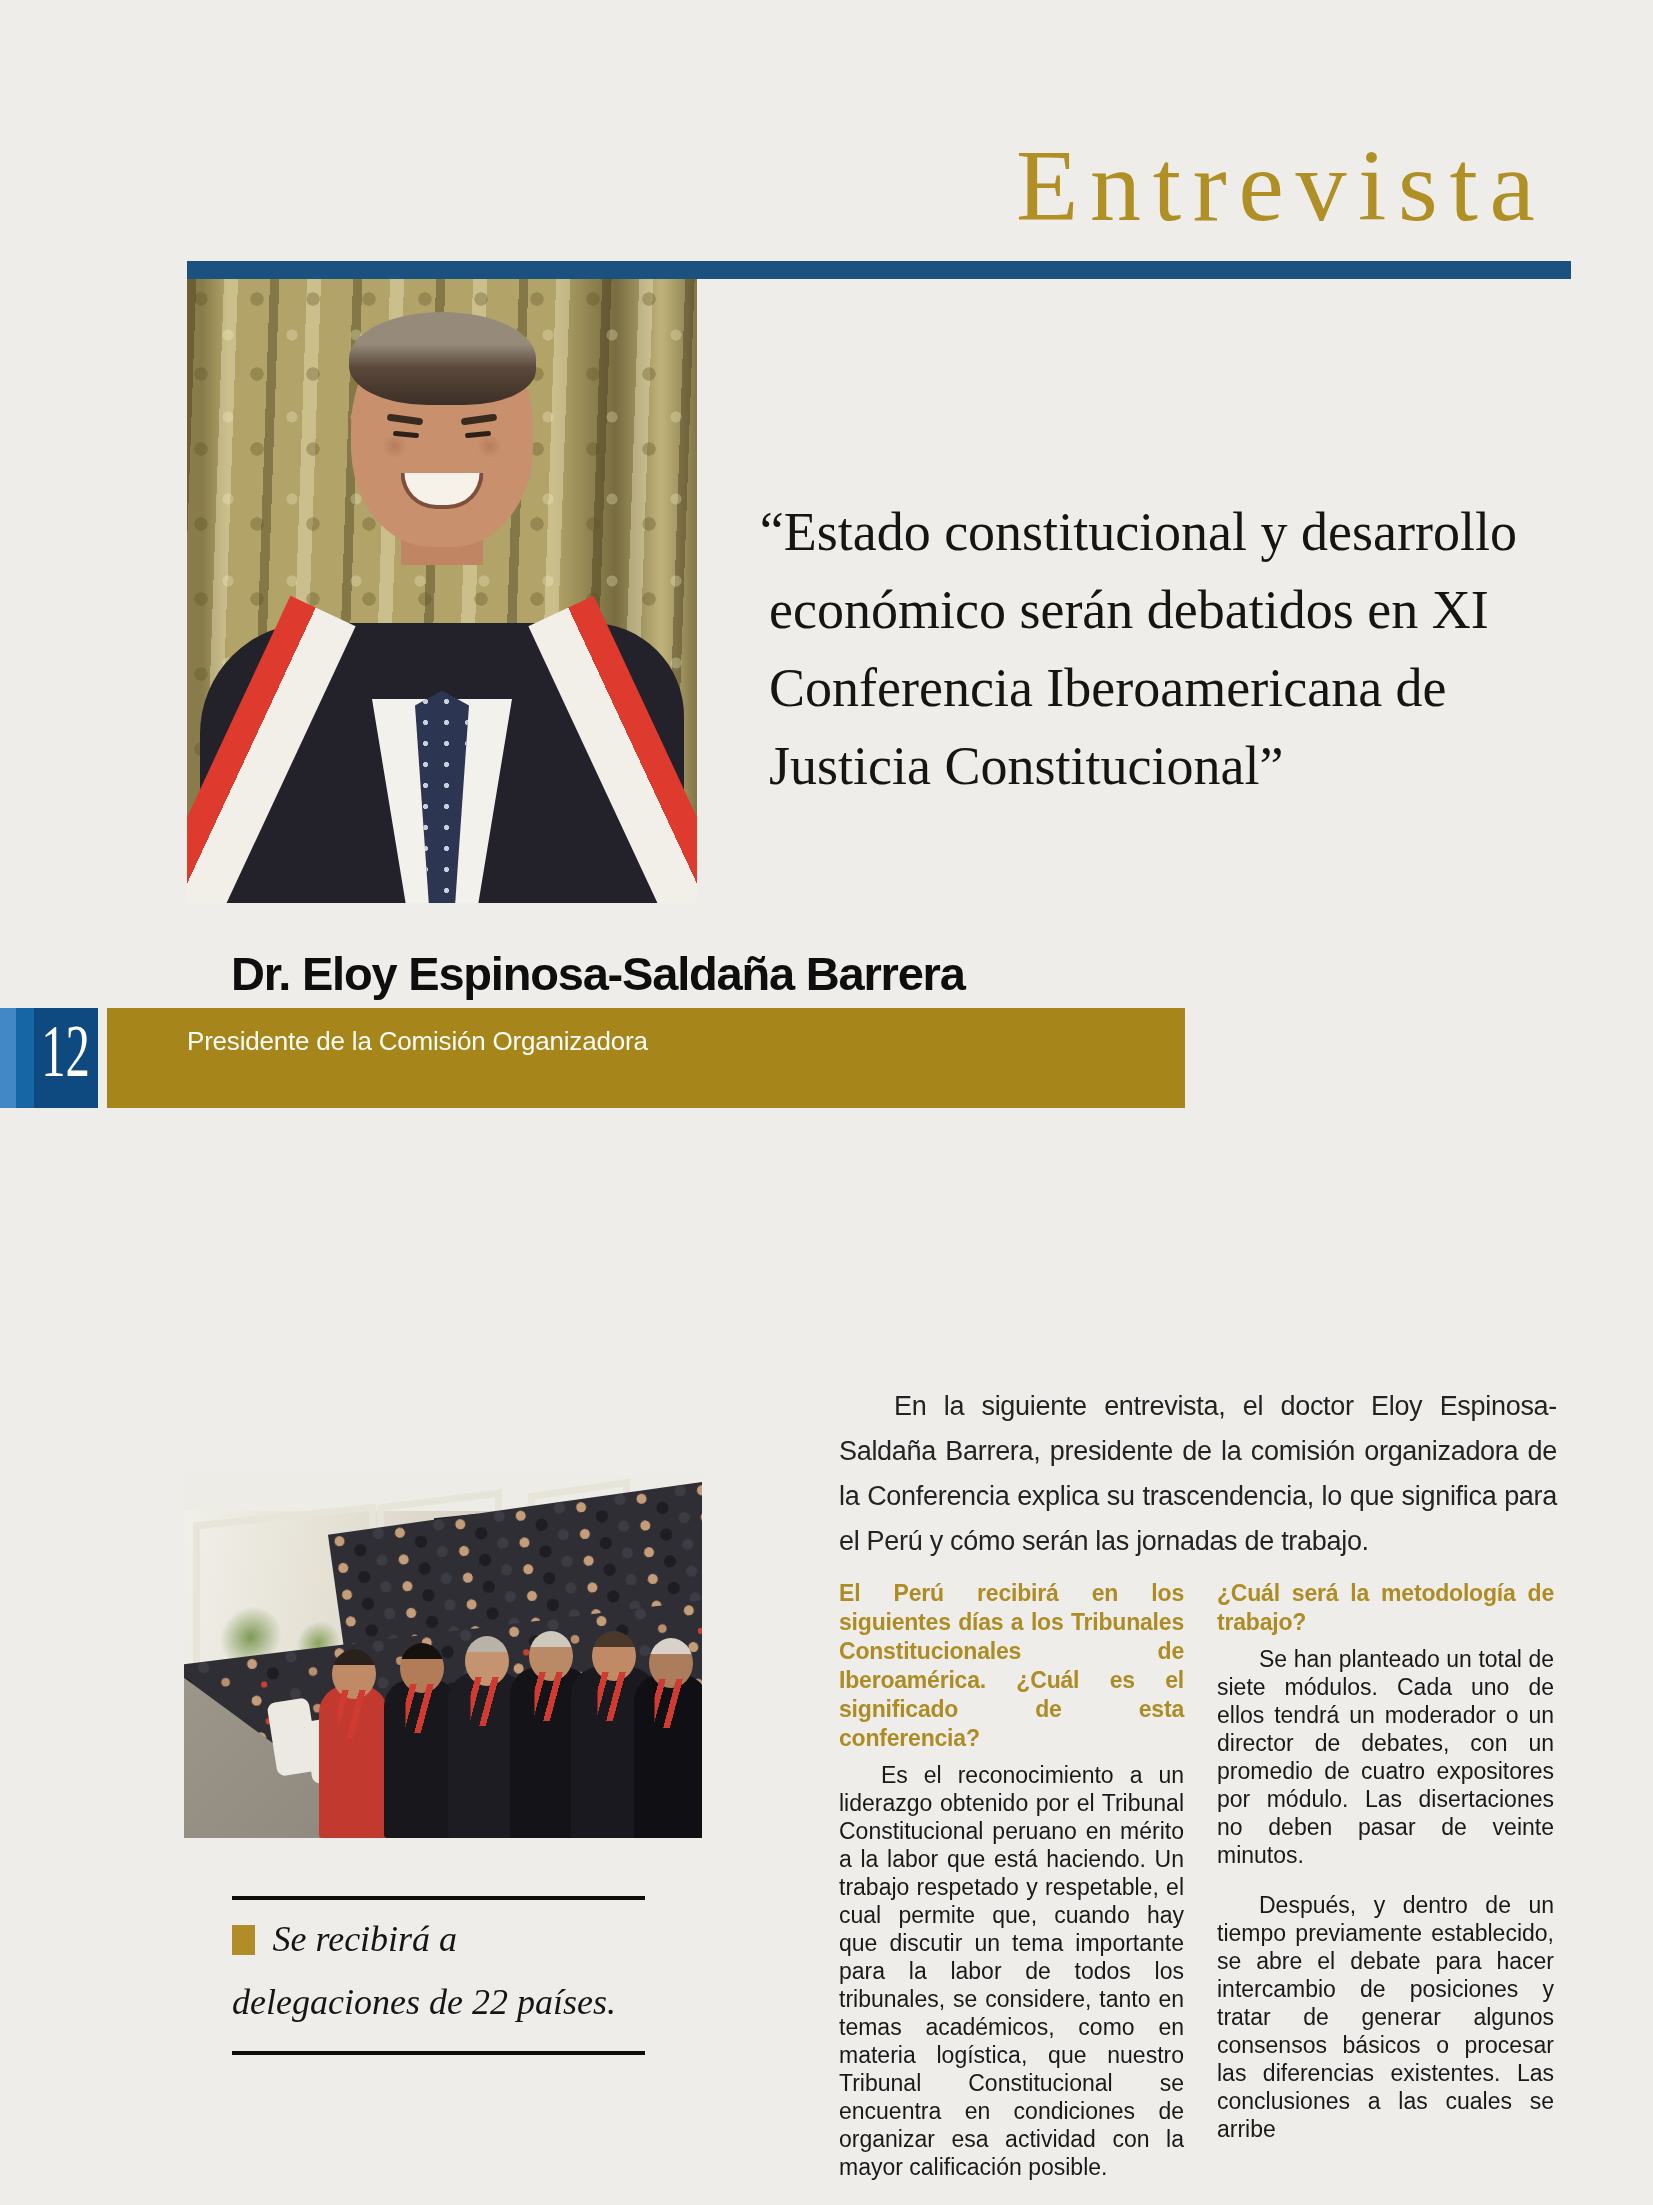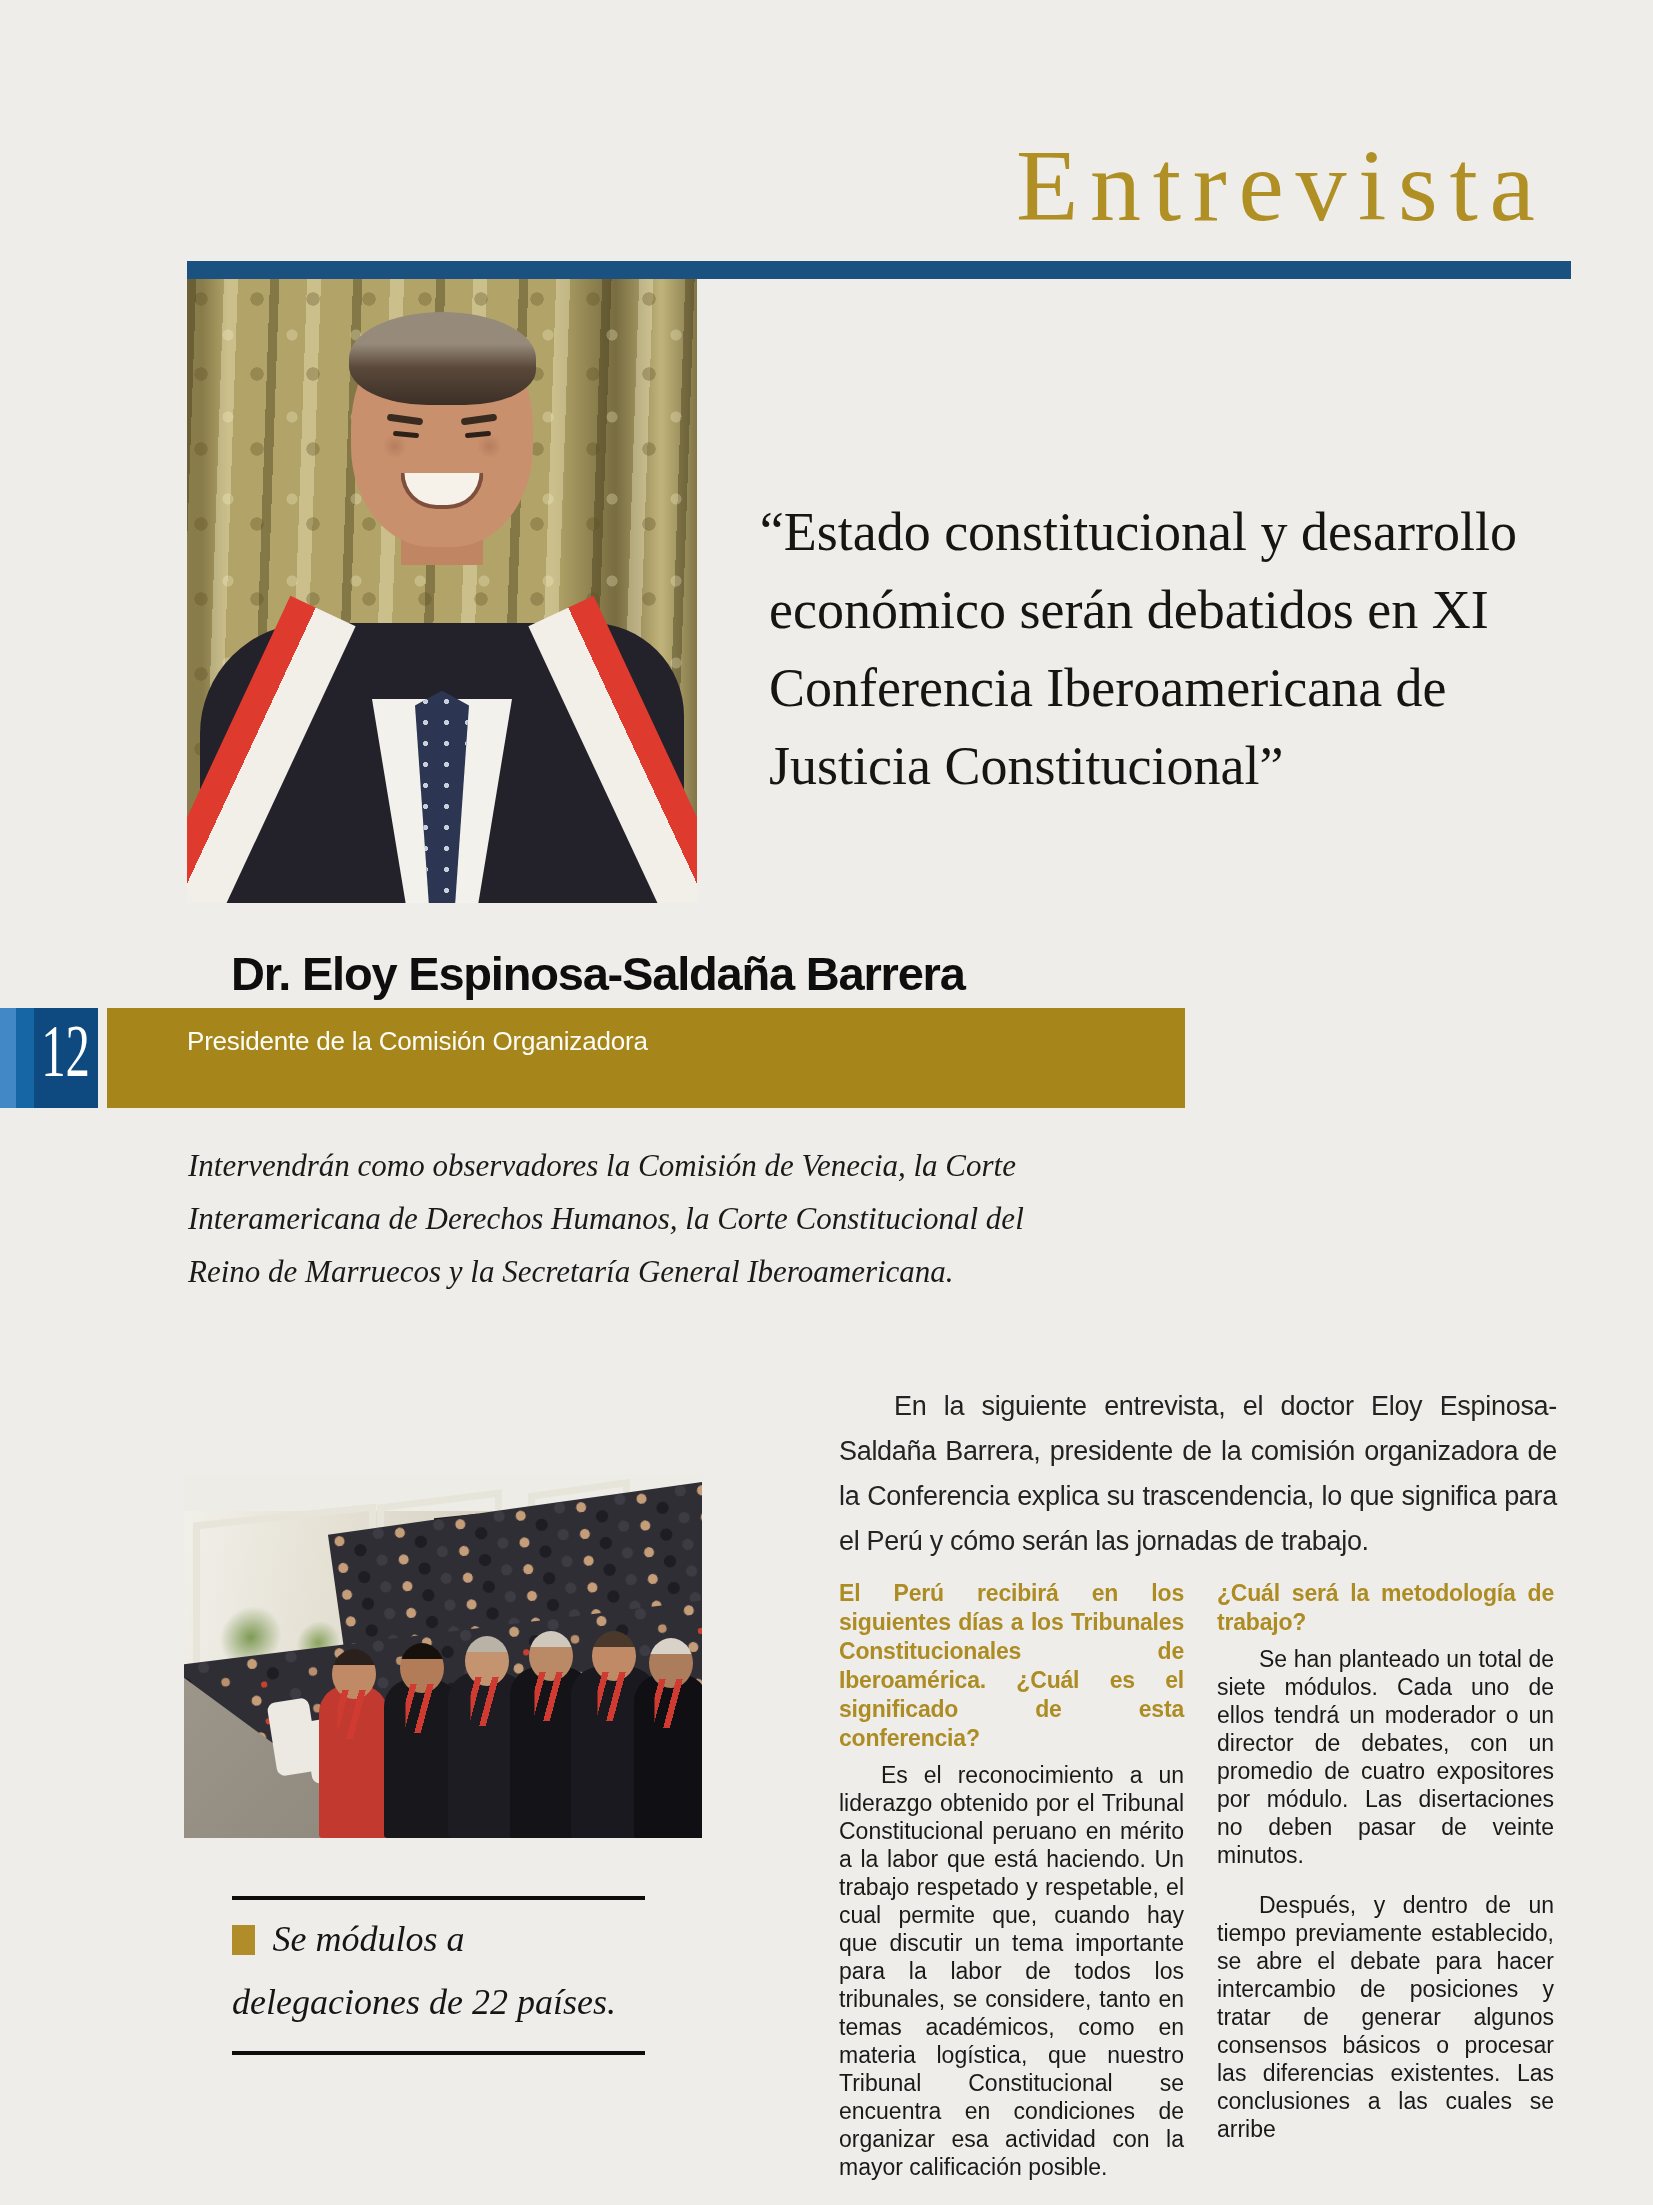--- a/index.html
+++ b/index.html
@@ -252,21 +252,20 @@
     <div class="seg2"></div>
     <div class="seg3">
         <span>12</span>
       </div>
   </div>
 
   <div class="gold-bar">
     <div>Presidente de la Comisión Organizadora</div>
   </div>
 
-  <div class="standfirst">Intervendrán como observadores la Comisión de Venecia, la Corte Interamericana de Derechos Humanos, la Corte Constitucional del Reino de Marruecos y la Secretaría General Iberoamericana.</div>
 
   <div class="conference">
     <div class="c-ceiling"></div>
     <div class="c-window w1"></div>
     <div class="c-window w2"></div>
     <div class="c-window w3"></div>
     <div class="c-speaker"></div>
     <div class="crowd back"></div>
     <div class="crowd mid"></div>
     <div class="c-carpet"></div>
@@ -288,19 +287,19 @@
   </div>
 
   <div class="col right">
     <p class="question">¿Cuál será la metodología de trabajo?</p>
     <p class="answer">Se han planteado un total de siete módulos. Cada uno de ellos tendrá un moderador o un director de debates, con un promedio de cuatro expositores por módulo. Las disertaciones no deben pasar de veinte minutos.</p>
     <p class="answer">Después, y dentro de un tiempo previamente establecido, se abre el debate para hacer intercambio de posiciones y tratar de generar algunos consensos básicos o procesar las diferencias existentes. Las conclusiones a las cuales se arribe</p>
   </div>
 
   <div class="pq-rule top"></div>
   <div class="pull-quote">
-    <div><span class="pq-bullet"></span><span>Se módulos a</span></div>
+    <div><span class="pq-bullet"></span><span>Se recibirá a</span></div>
     <div>delegaciones de 22 países.</div>
   </div>
   <div class="pq-rule bottom"></div>
 
 </div>
 
 
 </body></html>

